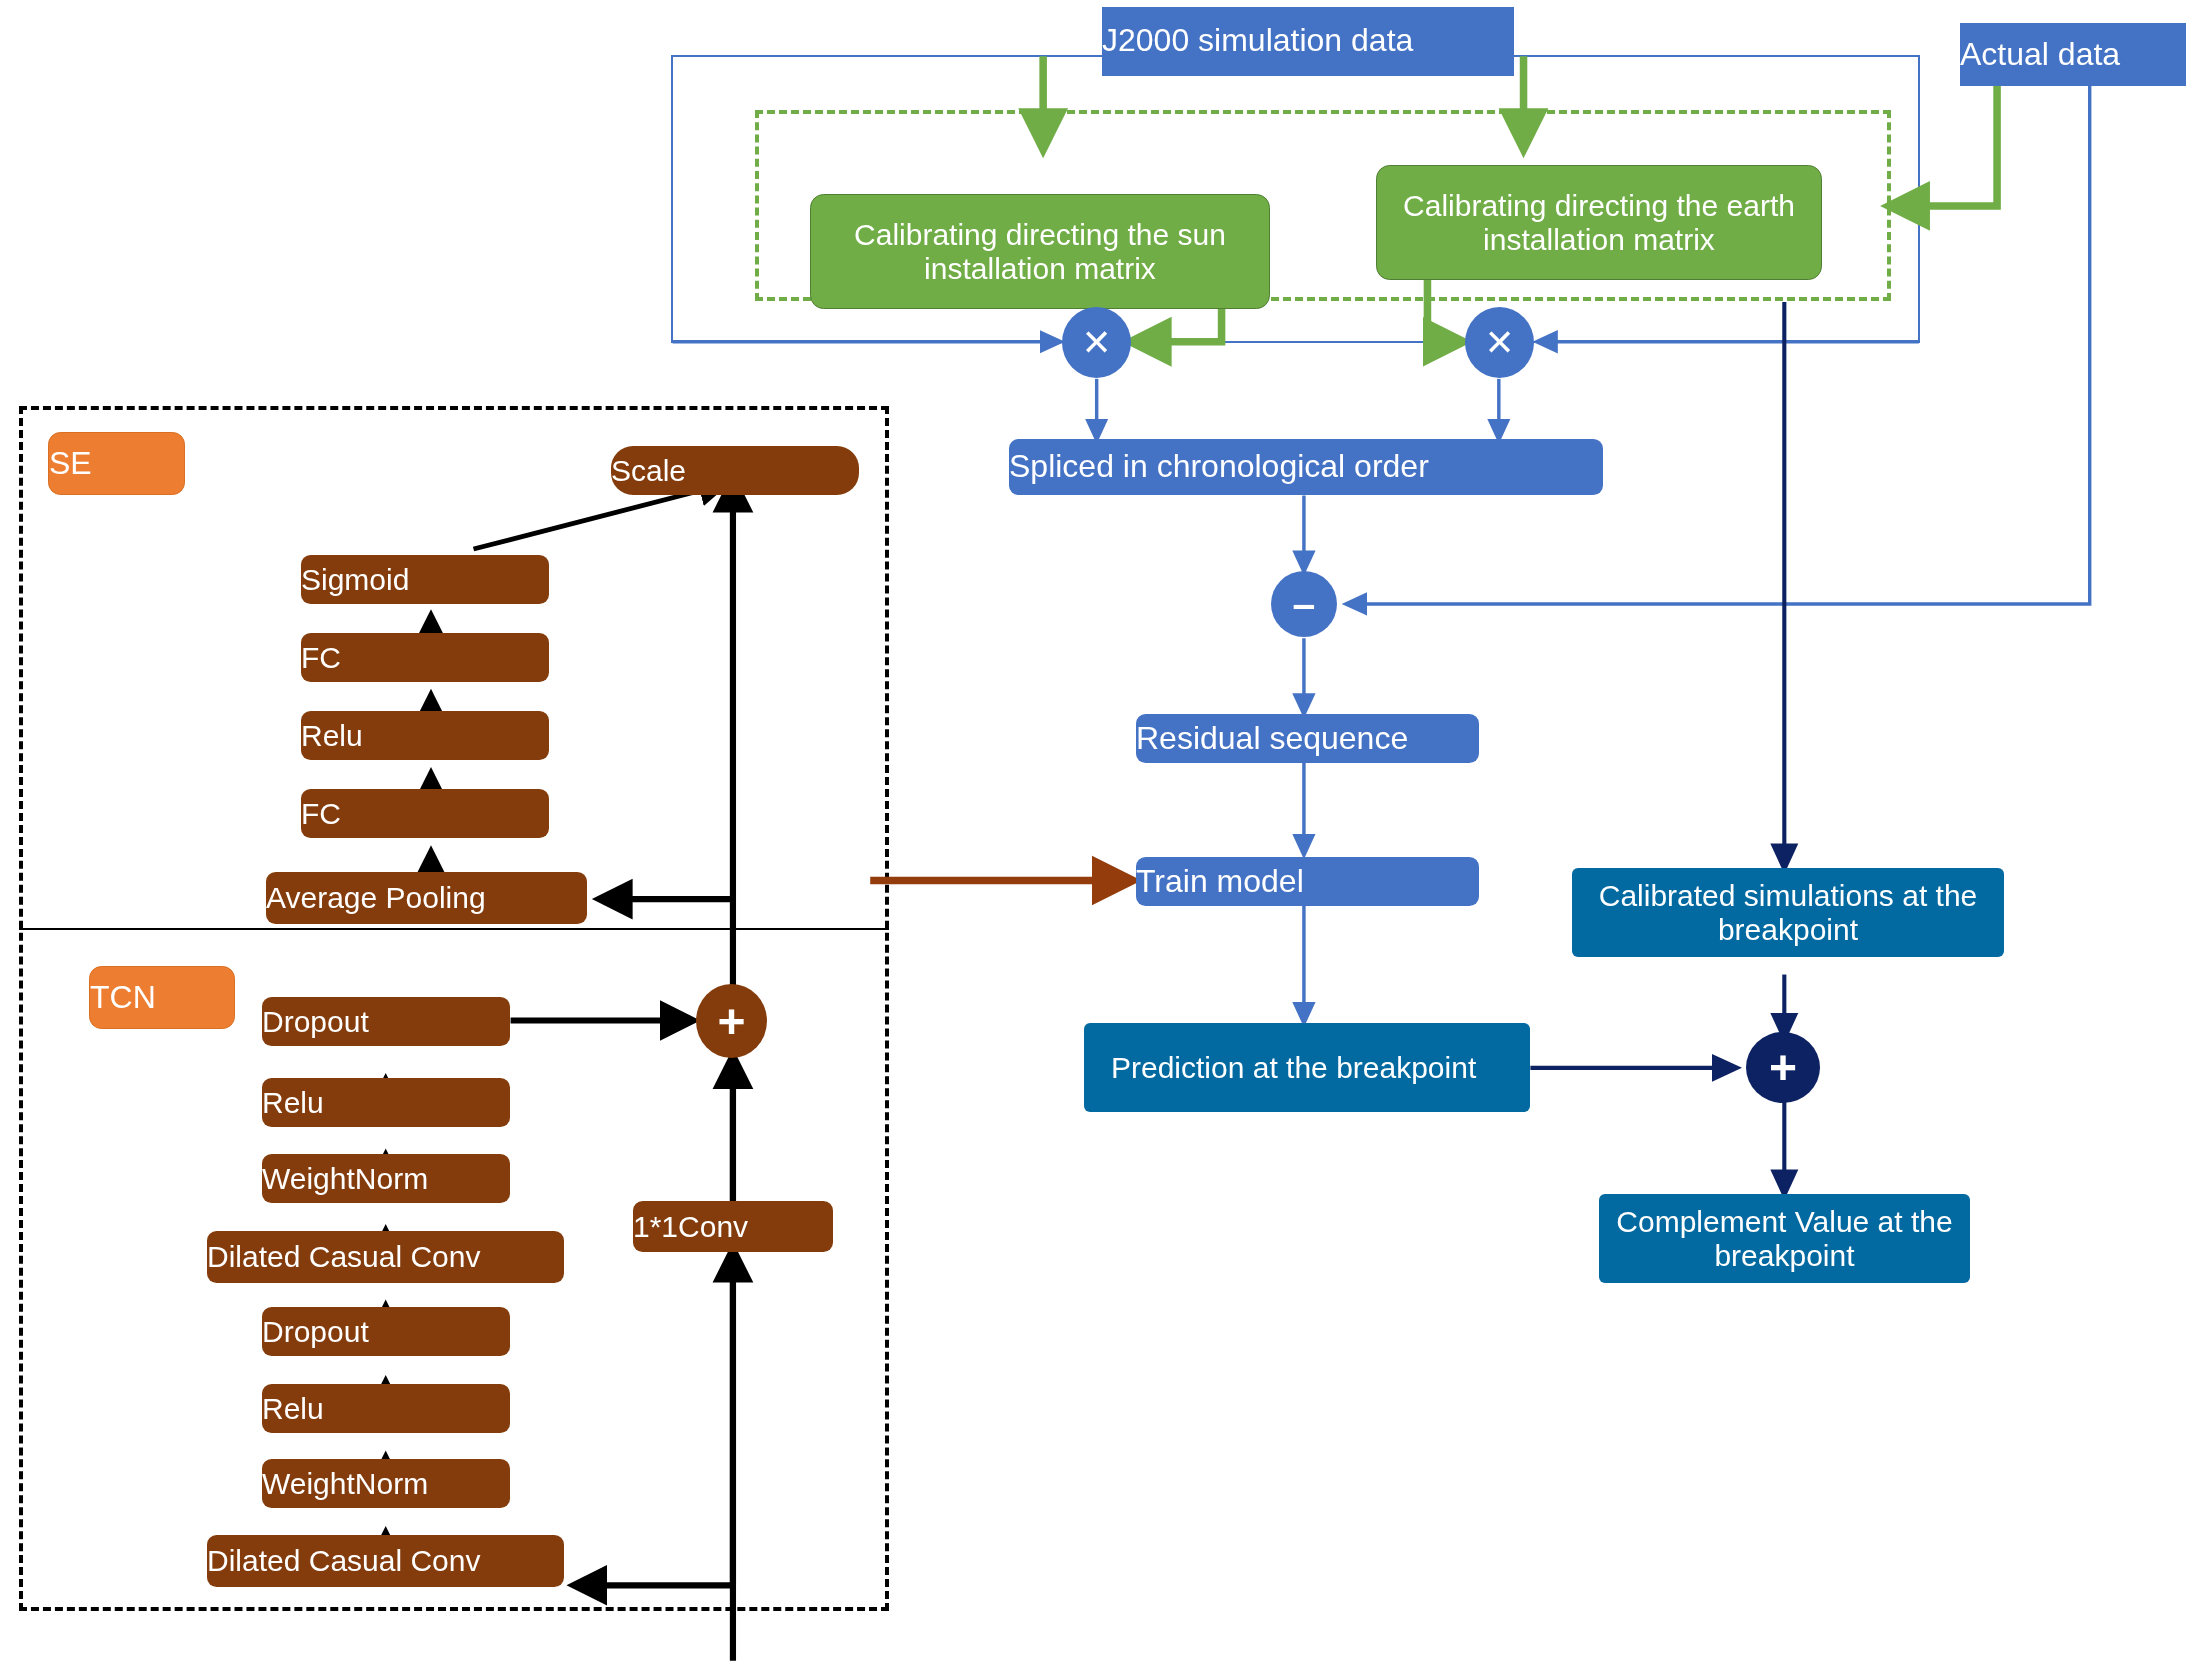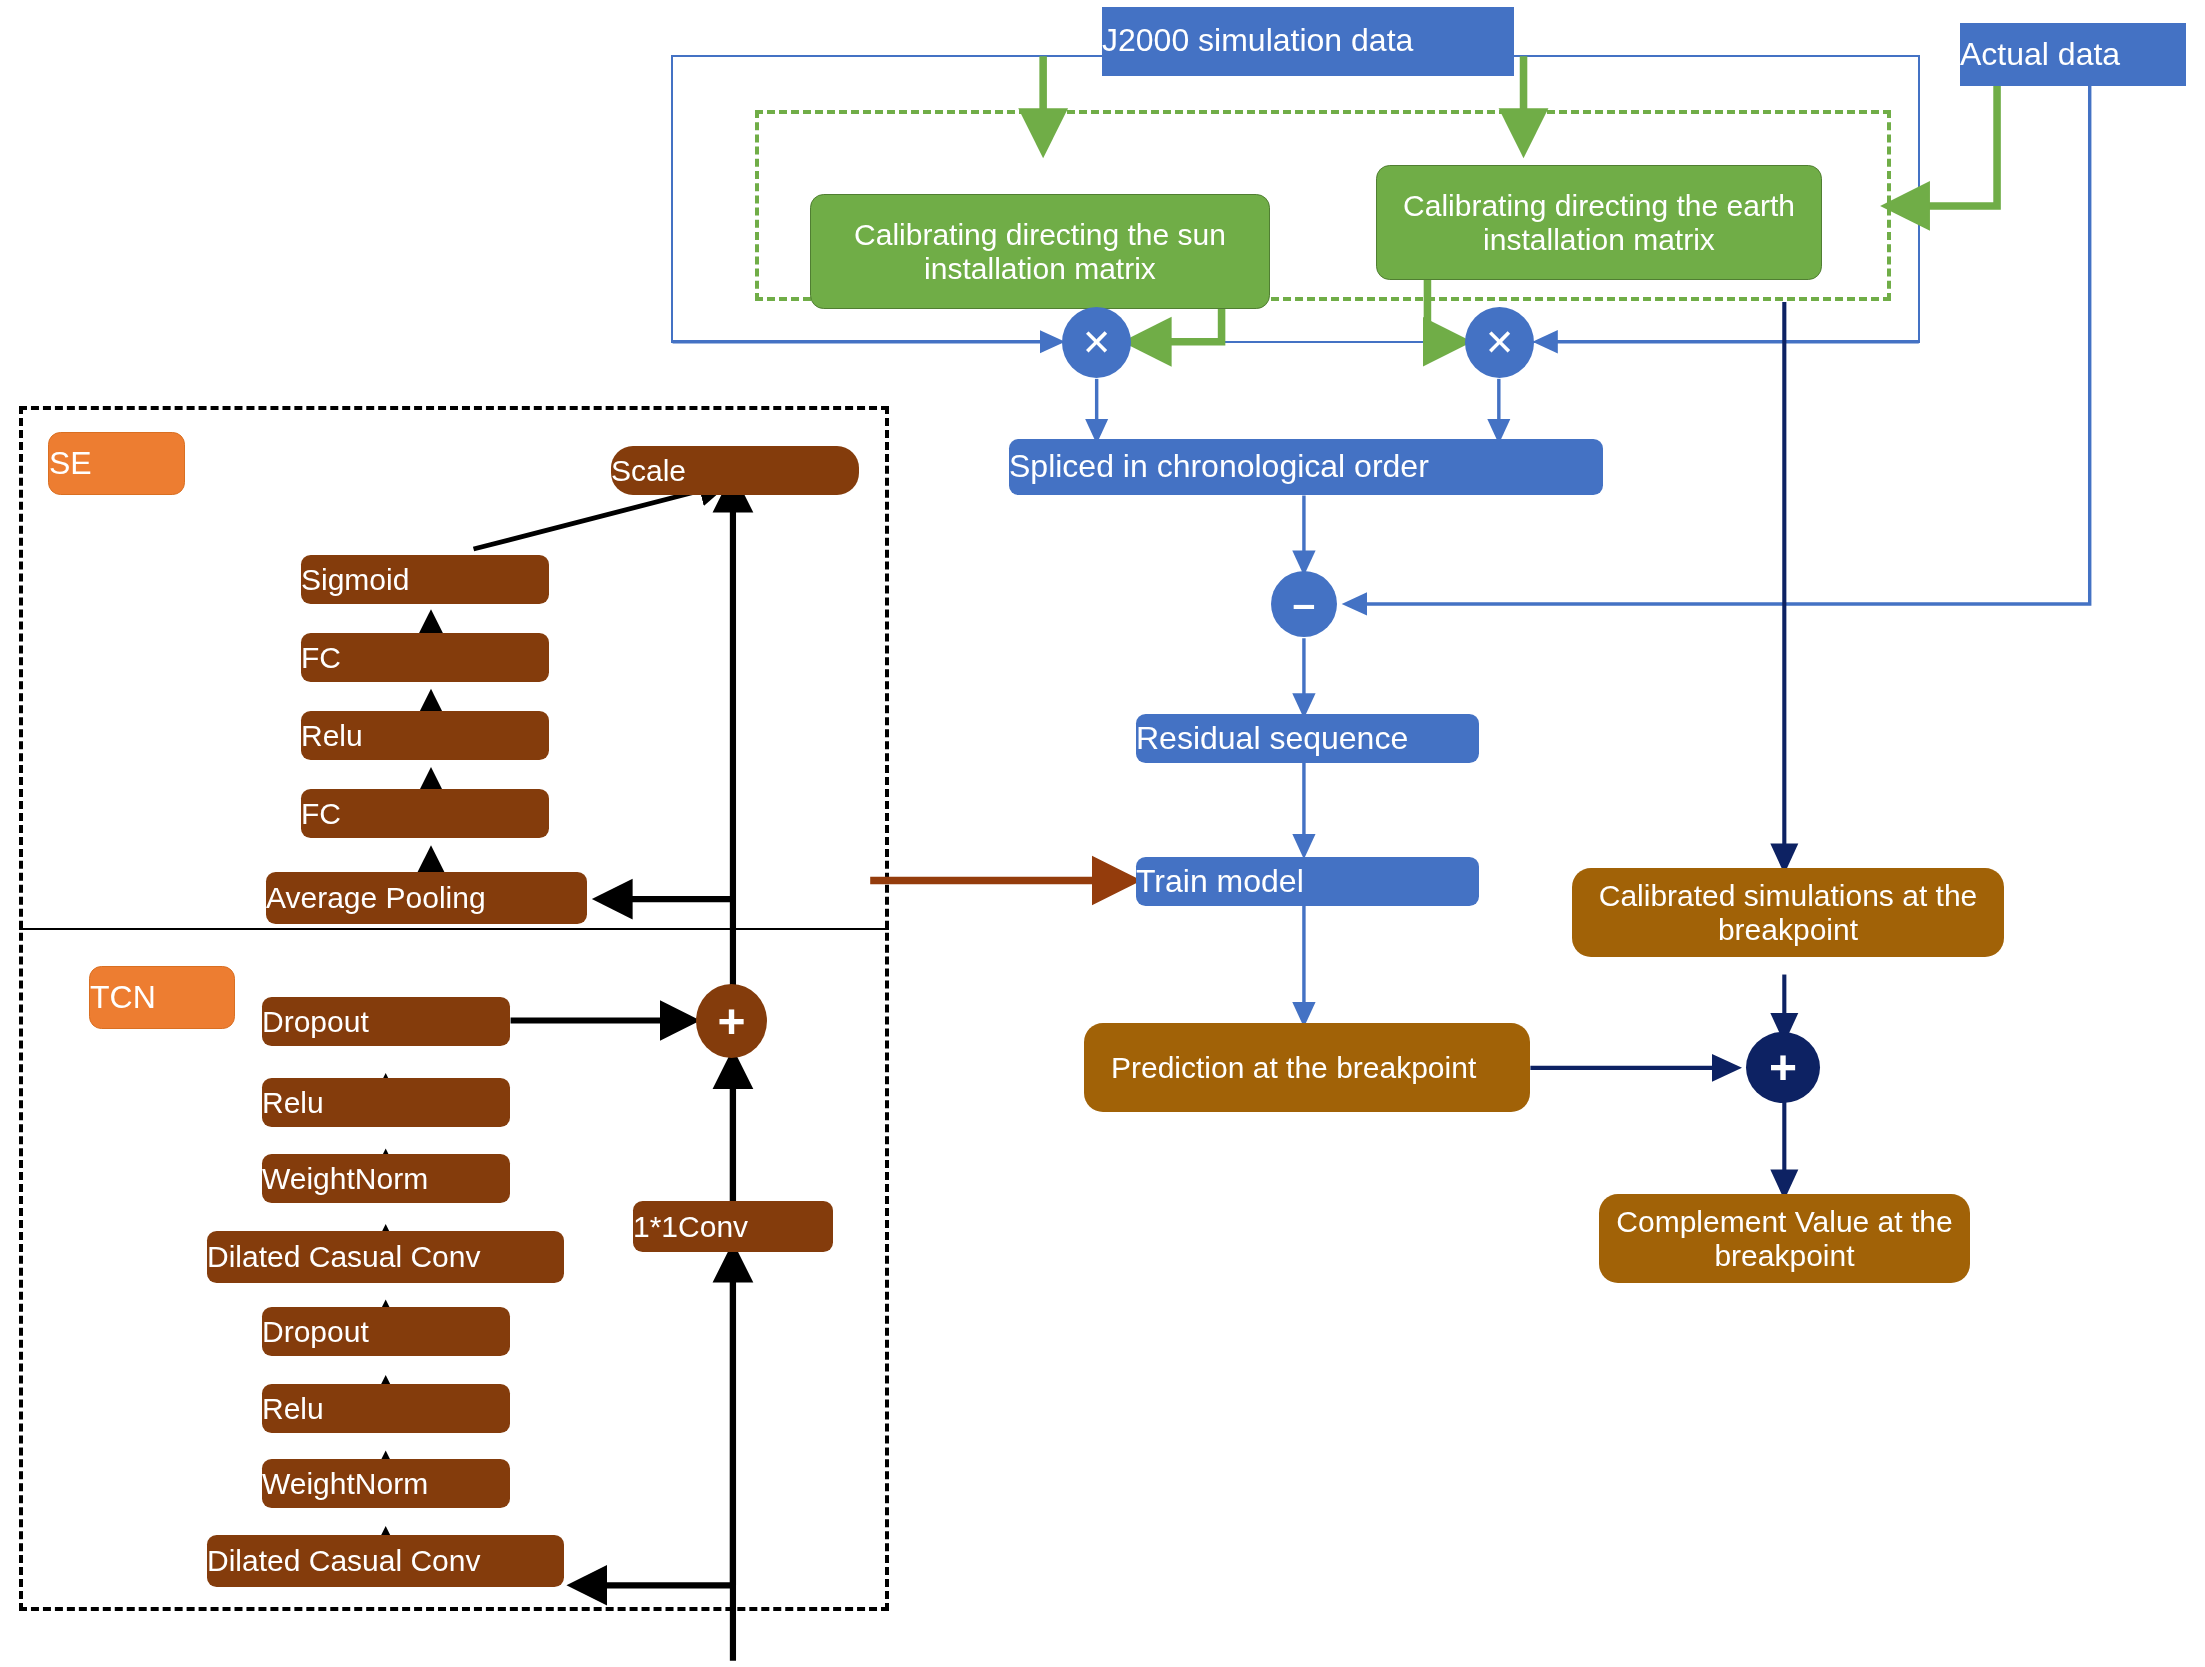--- a/index.html
+++ b/index.html
@@ -6,21 +6,21 @@
   body{font-family:"Liberation Sans",sans-serif;}
   #stage{position:relative;width:2205px;height:1667px;background:#fff;overflow:hidden;}
   svg.wires{position:absolute;left:0;top:0;width:2205px;height:1667px;pointer-events:none;}
   .node{position:absolute;display:flex;align-items:center;justify-content:flex-start;
         text-align:center;color:#fff;box-sizing:border-box;line-height:1.12;}
   .blue{background:#4472C4;font-size:32px;}
   .blue.sq{border-radius:0;}
   .blue.rd{border-radius:9.6px;}
   .green{background:#70AD47;border-radius:13.7px;font-size:30px;border:1.4px solid #507E32;}
   .brown{background:#843C0C;border-radius:9.6px;font-size:30px;}
-  .navy{background:#a16207;border-radius:19px;font-size:30px;}
+  .navy{background:#0369a1;border-radius:6px;font-size:30px;}
   .orange{background:#ED7D31;border-radius:12.4px;font-size:32px;border:0.7px solid #d96f22;}
   .op{position:absolute;border-radius:50%;display:flex;align-items:center;justify-content:center;color:#fff;}
   .op.mul{background:#4472C4;font-size:36px;font-weight:400;}
   .op.minus{background:#4472C4;font-size:41px;font-weight:700;}
   .op.plusbrown{background:#843C0C;font-size:48px;font-weight:700;}
   .op.plusnavy{background:#0D2263;font-size:48px;font-weight:700;}
   .dashbox{position:absolute;box-sizing:border-box;}
   .greendash{border:4.1px dashed #70AD47;}
   .blueframe{position:absolute;box-sizing:border-box;border:2.7px solid #4472C4;}
   .blackdash{position:absolute;box-sizing:border-box;border:4.8px dashed #000;}

